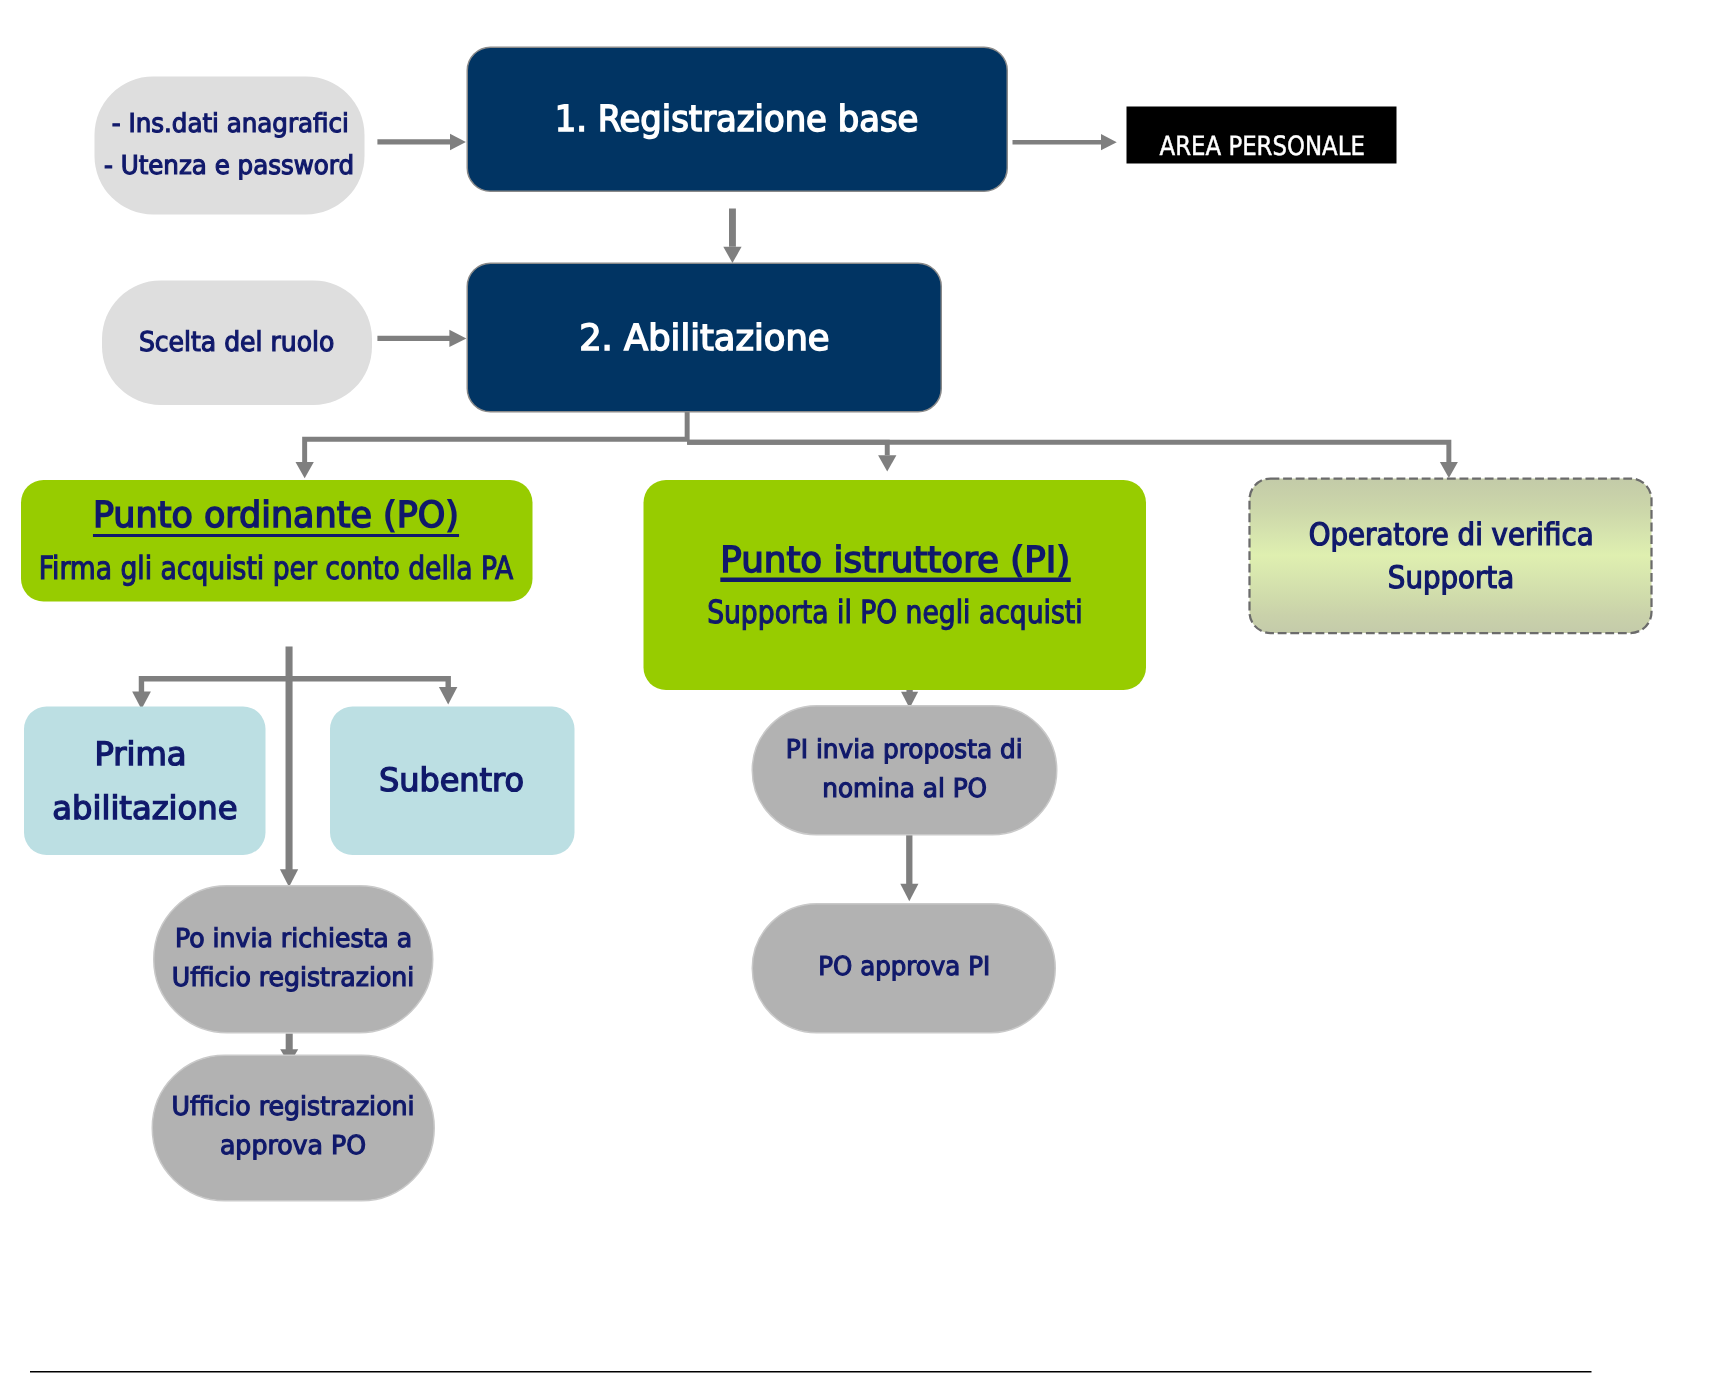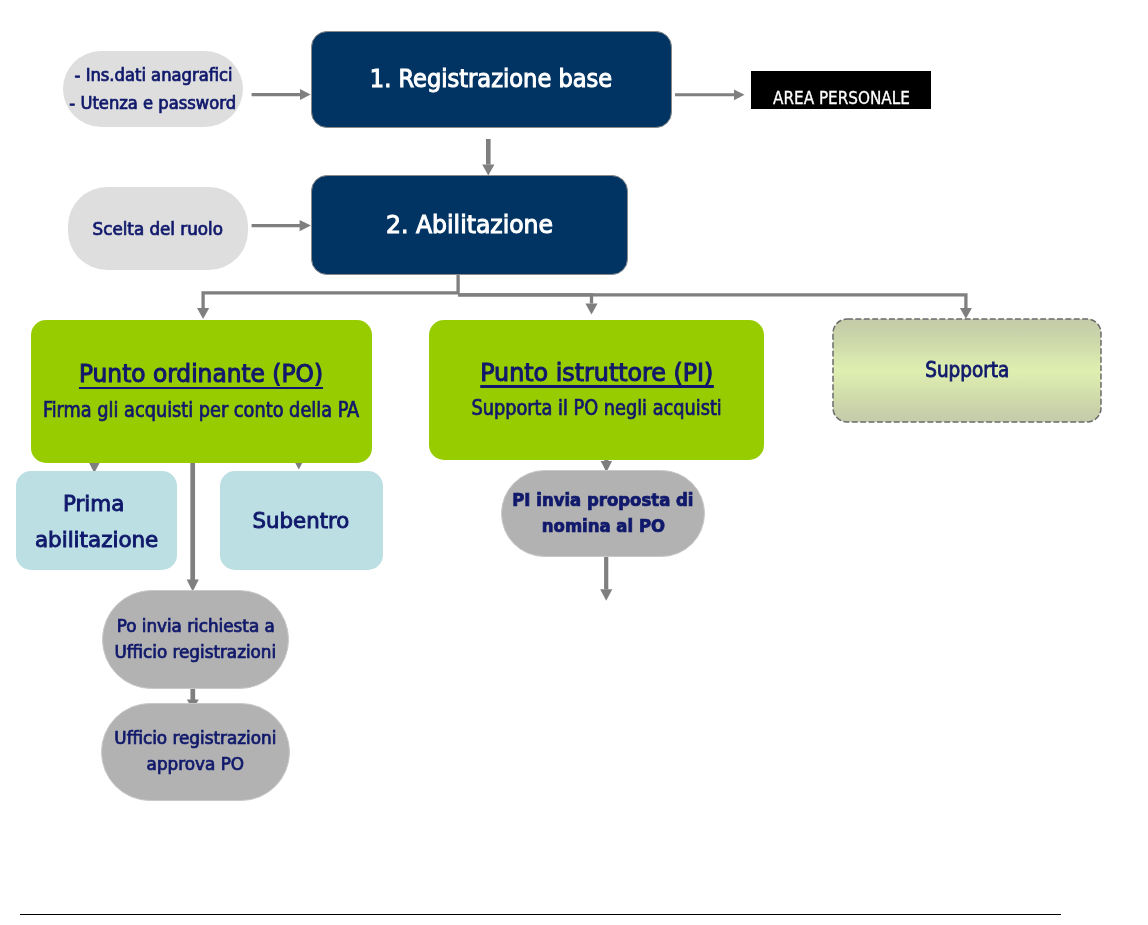--- a/index.html
+++ b/index.html
@@ -67,55 +67,56 @@
       <polygon points="959.9,308 971.9,308 965.9,318.7"></polygon>
       <polygon points="88.1,461 100.6,461 94.3,472.9"></polygon>
       <polygon points="292.6,458 304.9,458 298.8,469.6"></polygon>
       <polygon points="186.6,579.5 198.8,579.5 192.7,591.4"></polygon>
       <polygon points="186.8,699.5 198.8,699.5 192.8,709.6"></polygon>
       <polygon points="600.7,461.1 612.1,461.1 606.4,472.2"></polygon>
       <polygon points="600.2,589.2 612.3,589.2 606.2,600.8"></polygon>
     </g>
   </svg>
 
-  <div class="node lgrey" style="left:63px;top:50.6px;width:180.1px;height:76px;border-radius:39px;font-size:17.4px;line-height:28.1px;padding-top:1.4px;--sx:1.046;--sw:0.72px;">
+  <div class="node lgrey" style="left:63px;top:50.6px;width:180.1px;height:92px;border-radius:39px;font-size:17.4px;line-height:28.1px;padding-top:1.4px;--sx:1.046;--sw:0.72px;">
     <div><span>- Ins.dati anagrafici</span></div>
     <div><span>- Utenza e password</span></div>
   </div>
 
   <div class="node blue" style="left:310.8px;top:31px;width:361px;height:96.5px;font-size:24px;line-height:30px;padding-top:0.4px;--sx:1.045;--sw:0.95px;">
     <div><span>1. Registrazione base</span></div>
   </div>
 
   <div class="node red" style="left:751px;top:71px;width:180px;height:38px;font-size:17.7px;line-height:22px;--sx:0.957;--sw:0.3px;">
     <div class="thin"><span>AREA PERSONALE</span></div>
   </div>
 
   <div class="node lgrey" style="left:68px;top:187.2px;width:180px;height:83px;border-radius:39px;font-size:18.2px;line-height:24px;--sx:1.022;--sw:0.74px;">
     <div><span>Scelta del ruolo</span></div>
   </div>
 
   <div class="node blue" style="left:310.8px;top:175.1px;width:317px;height:100.4px;font-size:24px;line-height:30px;padding-top:0.2px;--sx:1.09;--sw:0.95px;">
     <div><span>2. Abilitazione</span></div>
   </div>
 
-  <div class="node green" style="left:31px;top:319.7px;width:340.7px;height:143px;padding-top:2.6px;">
+  <div class="node green" style="left:14px;top:319.7px;width:340.7px;height:81px;padding-top:2.6px;">
     <div class="ul" style="font-size:24px;line-height:34px;--sx:1.08;--sw:0.95px;margin-top:-3.6px;margin-bottom:3.6px;"><span>Punto ordinante (PO)</span></div>
     <div class="thin" style="font-size:21.2px;line-height:29px;--sx:0.93;"><span>Firma gli acquisti per conto della PA</span></div>
   </div>
 
   <div class="node green" style="left:429px;top:320px;width:334.7px;height:140px;padding-top:1.4px;">
     <div class="ul" style="font-size:24px;line-height:34px;--sx:1.102;--sw:0.95px;margin-top:-3.6px;margin-bottom:3.6px;"><span>Punto istruttore (PI)</span></div>
     <div class="thin" style="font-size:21.2px;line-height:29px;--sx:0.93;"><span>Supporta il PO negli acquisti</span></div>
   </div>
 
   <div class="node dashed" style="left:833px;top:319px;width:268px;height:103px;font-size:20.6px;line-height:28.4px;--sx:0.995;--sw:0.8px;">
     <svg style="position:absolute;left:-1px;top:-1px;width:270px;height:105px;overflow:visible;pointer-events:none;">
       <rect x="1" y="1" width="268" height="103" rx="14" ry="14" fill="none" stroke="#6b6b6b" stroke-width="1.5" stroke-dasharray="5.9 2.5"></rect>
     </svg>
+    <div><span>Operatore di verifica</span></div>
     <div><span>Supporta</span></div>
   </div>
 
   <div class="node lblue" style="left:15.6px;top:470.9px;width:161.7px;height:99.1px;font-size:21.5px;line-height:36.2px;--sx:1.11;--sw:0.85px;padding-top:3.6px;">
     <div style="position:relative;left:-2.8px;"><span>Prima</span></div>
     <div><span>abilitazione</span></div>
   </div>
 
   <div class="node lblue" style="left:219.6px;top:470.9px;width:163.4px;height:99.1px;font-size:21.5px;line-height:36.2px;--sx:1.1;--sw:0.85px;padding-top:0.4px;">
     <div><span>Subentro</span></div>
@@ -124,20 +125,23 @@
   <div class="node mgrey" style="left:102px;top:590px;width:187px;height:99px;border-radius:50px;font-size:17.4px;line-height:25.9px;--sx:1.072;--sw:0.72px;">
     <div><span>Po invia richiesta a</span></div>
     <div><span>Ufficio registrazioni</span></div>
   </div>
 
   <div class="node mgrey" style="left:101px;top:703px;width:189px;height:98px;border-radius:50px;font-size:17.4px;line-height:25.9px;--sx:1.075;--sw:0.72px;">
     <div><span>Ufficio registrazioni</span></div>
     <div><span>approva PO</span></div>
   </div>
 
-  <div class="node mgrey" style="left:501px;top:470px;width:204px;height:87px;border-radius:44px;font-size:17.4px;line-height:25.9px;font-weight:bold;--sx:1.055;--sw:0.72px;">
+  <div class="node mgrey" style="left:501px;top:470px;width:204px;height:87px;border-radius:44px;font-size:17.4px;line-height:25.9px;--sx:1.055;--sw:0.72px;">
     <div><span>PI invia proposta di</span></div>
     <div><span>nomina al PO</span></div>
   </div>
 
+  <div class="node mgrey" style="left:501px;top:602px;width:203px;height:87px;border-radius:44px;font-size:17.4px;line-height:25.9px;--sx:1.045;--sw:0.72px;">
+    <div><span>PO approva PI</span></div>
+  </div>
 
   <div style="position:absolute;left:19.8px;top:913.6px;width:1041.2px;height:1.5px;background:#000000;"></div>
 </div>
 
 </body></html>

